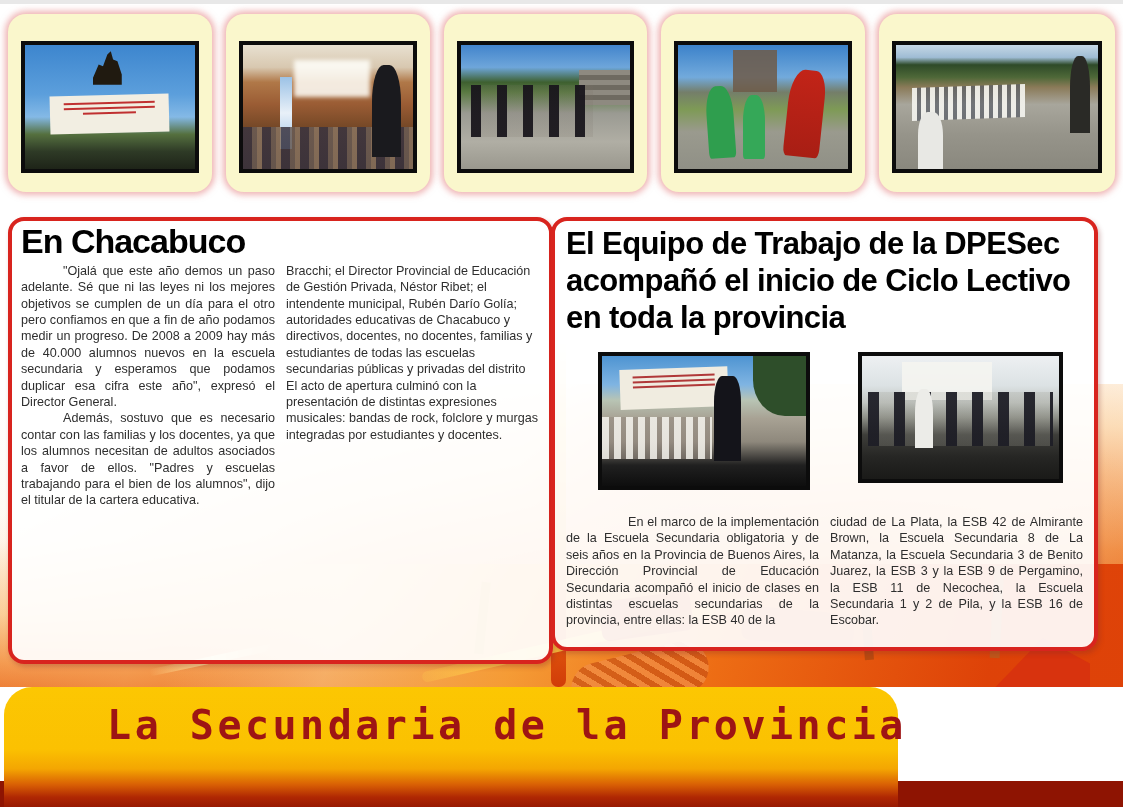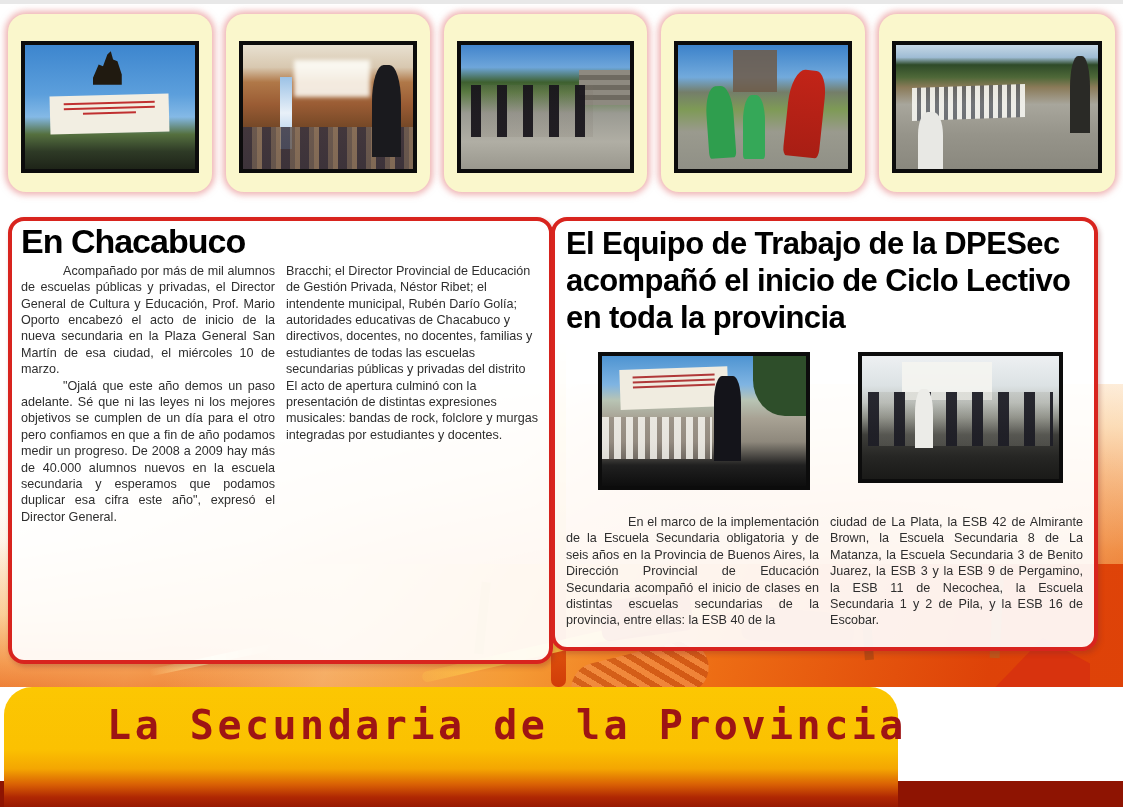--- a/index.html
+++ b/index.html
@@ -194,22 +194,22 @@
         <div class="p5-girl"></div>
         <div class="p5-man"></div>
       </div>
     </div>
   </div>
 
   <div class="panel panel-left">
     <h1 class="title-left">En Chacabuco</h1>
     <div class="cols">
       <div class="col just">
-        <p class="ind">Acompañado por más de mil alumnos de escuelas públicas y privadas, el Director General de Cultura y Educación, Prof. Mario Oporto encabezó el acto de inicio de la nueva secundaria en la Plaza General San Martín de esa ciudad, el miércoles 10 de marzo.</p>
         <p class="ind">"Ojalá que este año demos un paso adelante. Sé que ni las leyes ni los mejores objetivos se cumplen de un día para el otro pero confiamos en que a fin de año podamos medir un progreso. De 2008 a 2009 hay más de 40.000 alumnos nuevos en la escuela secundaria y esperamos que podamos duplicar esa cifra este año", expresó el Director General.</p>
+        <p class="ind">Además, sostuvo que es necesario contar con las familias y los docentes, ya que los alumnos necesitan de adultos asociados a favor de ellos. "Padres y escuelas trabajando para el bien de los alumnos", dijo el titular de la cartera educativa.</p>
       </div>
       <div class="col">
         <p>Bracchi; el Director Provincial de Educación de Gestión Privada, Néstor Ribet; el intendente municipal, Rubén Darío Golía; autoridades educativas de Chacabuco y directivos, docentes, no docentes, familias y estudiantes de todas las escuelas secundarias públicas y privadas del distrito El acto de apertura culminó con la presentación de distintas expresiones musicales: bandas de rock, folclore y murgas integradas por estudiantes y docentes.</p>
       </div>
     </div>
   </div>
 
   <div class="panel panel-right">
     <h1 class="title-right">El Equipo de Trabajo de la DPESec acompañó el inicio de Ciclo Lectivo en toda la provincia</h1>
     <div class="photos-row">

